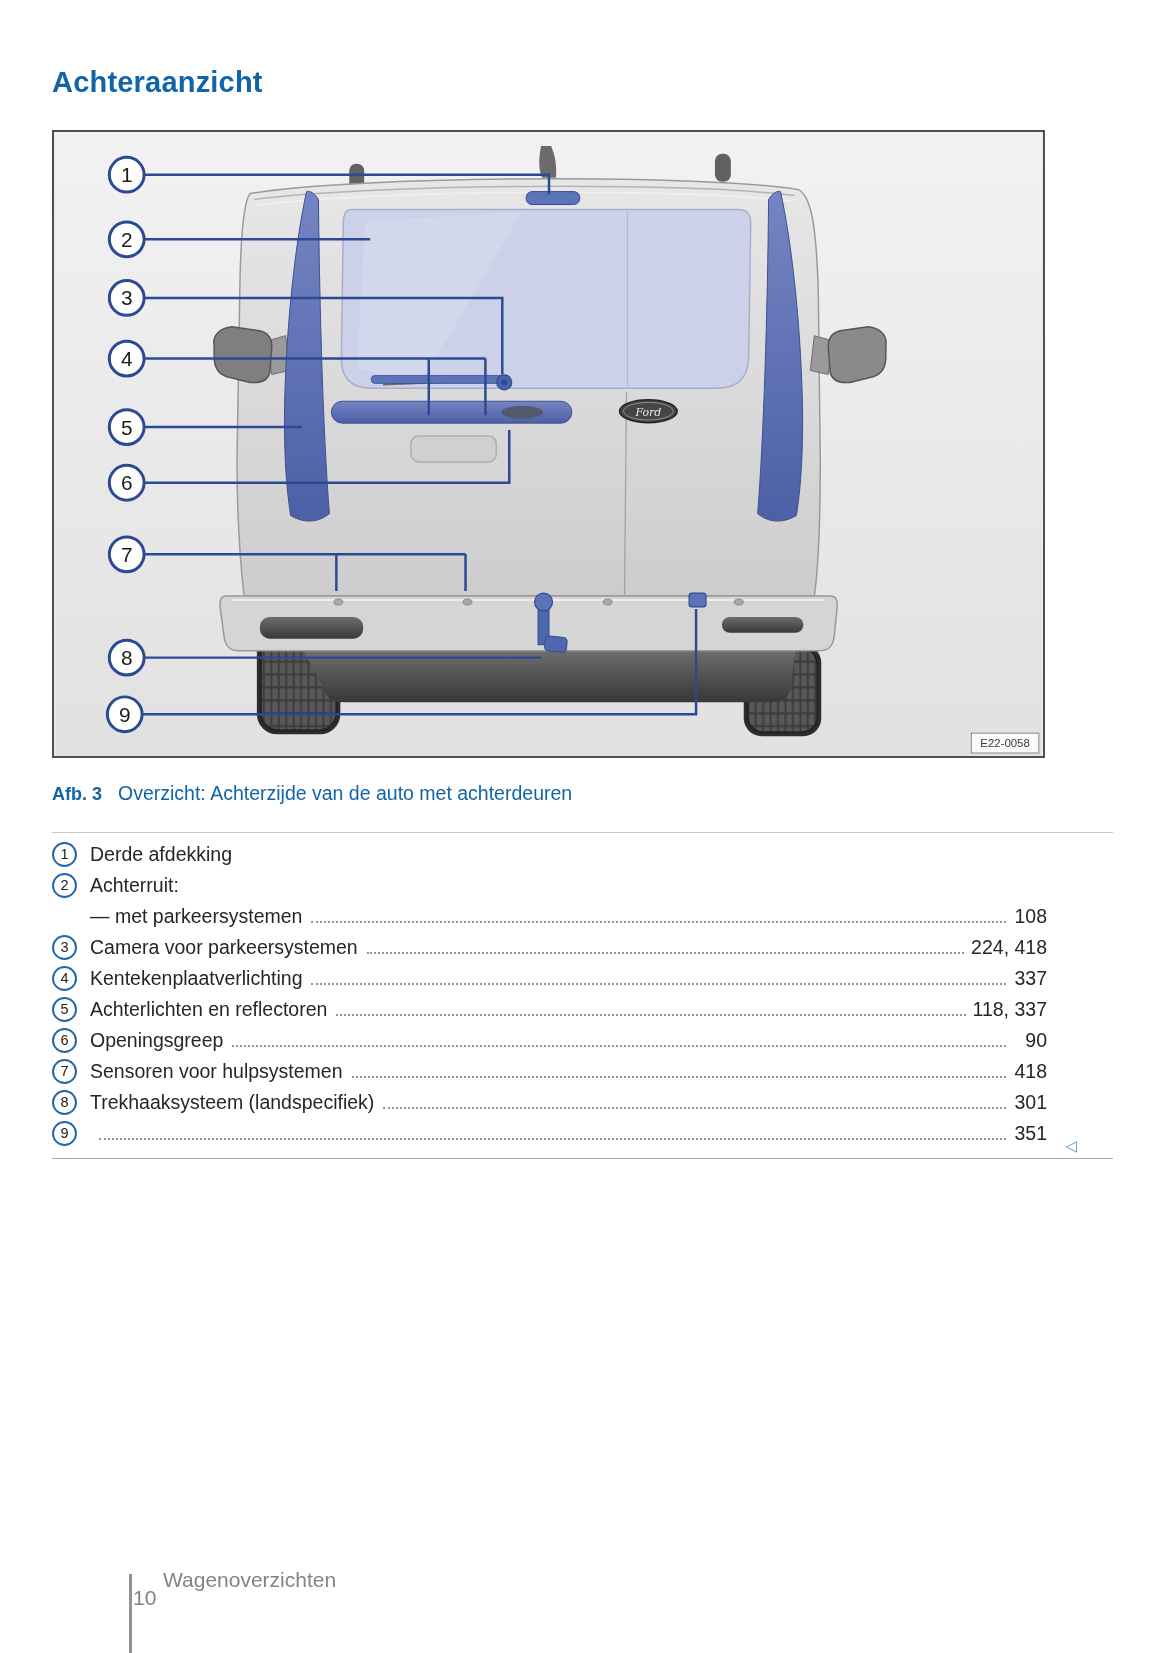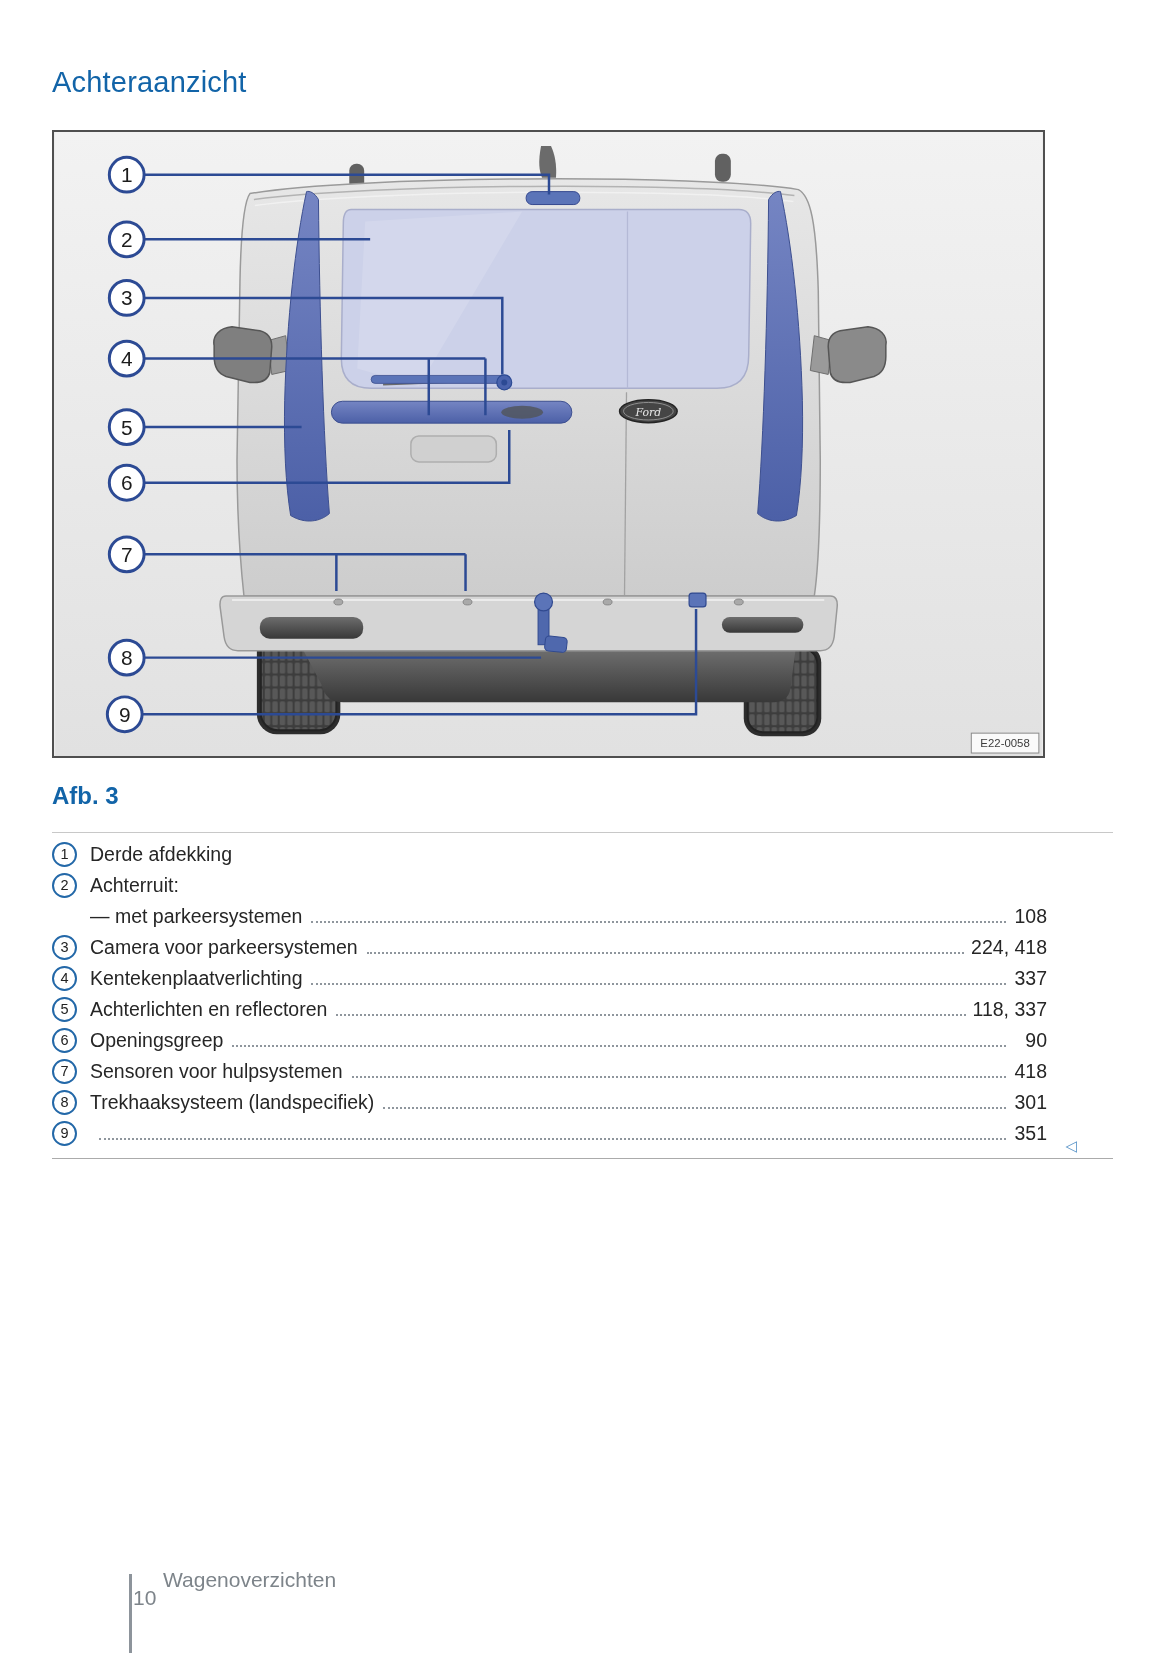--- a/index.html
+++ b/index.html
@@ -2,32 +2,32 @@
 <html><head>
 <meta charset="utf-8">
 <style>
   html,body { margin:0; padding:0; background:#ffffff; }
   .page {
     position:relative; width:1165px; height:1653px; background:#ffffff;
     font-family:"Liberation Sans", sans-serif; overflow:hidden;
   }
   .page-title {
     position:absolute; left:52px; top:66px;
-    font-size:29px; font-weight:400; color:#1264a8; letter-spacing:.2px;
+    font-size:29px; font-weight:700; color:#1264a8; letter-spacing:.2px;
   }
   .figure-frame {
     position:absolute; left:52px; top:130px; width:993px; height:628px;
     border:2px solid #4f4f4f; box-sizing:border-box; background:#ececec;
   }
   .figure-frame svg { display:block; width:100%; height:100%; }
   .caption {
     position:absolute; left:52px; top:782px; display:flex; align-items:baseline;
     color:#1264a8; font-size:19.5px;
   }
-  .caption .cap-label { font-weight:700; font-size:24px; margin-right:16px; }
+  .caption .cap-label { font-weight:700; font-size:18px; margin-right:16px; }
   .legend {
     position:absolute; left:52px; top:832px; width:1061px;
     border-top:1px solid #c8c8c8; border-bottom:1px solid #ababab;
     padding:6px 0 9px 0; box-sizing:border-box;
     font-size:19.5px; color:#262626;
   }
   .row { display:flex; align-items:center; height:31px; padding-right:66px; position:relative; }
   .numcol { width:38px; flex:none; display:flex; align-items:center; }
   .numbadge {
     width:21px; height:21px; border:2px solid #2368a8; border-radius:50%;
@@ -229,20 +229,21 @@
 
       <g>
         <rect x="922" y="605" width="68" height="20" fill="#fafafa" stroke="#8a8a8a" stroke-width="1"></rect>
         <text x="956" y="619" text-anchor="middle" font-family="Liberation Sans, sans-serif" font-size="11.5" fill="#3c3c3c">E22-0058</text>
       </g>
     </svg>
   </div>
 
   <div class="caption">
     <span class="cap-label">Afb. 3</span>
+    <span class="cap-text">Overzicht: Achterzijde van de auto met achterdeuren</span>
   </div>
 
   <div class="legend">
 
     <div class="row">
       <span class="numcol">
           <span class="numbadge">1</span>
         </span>
       <span class="lbl">Derde afdekking</span>
     </div>

